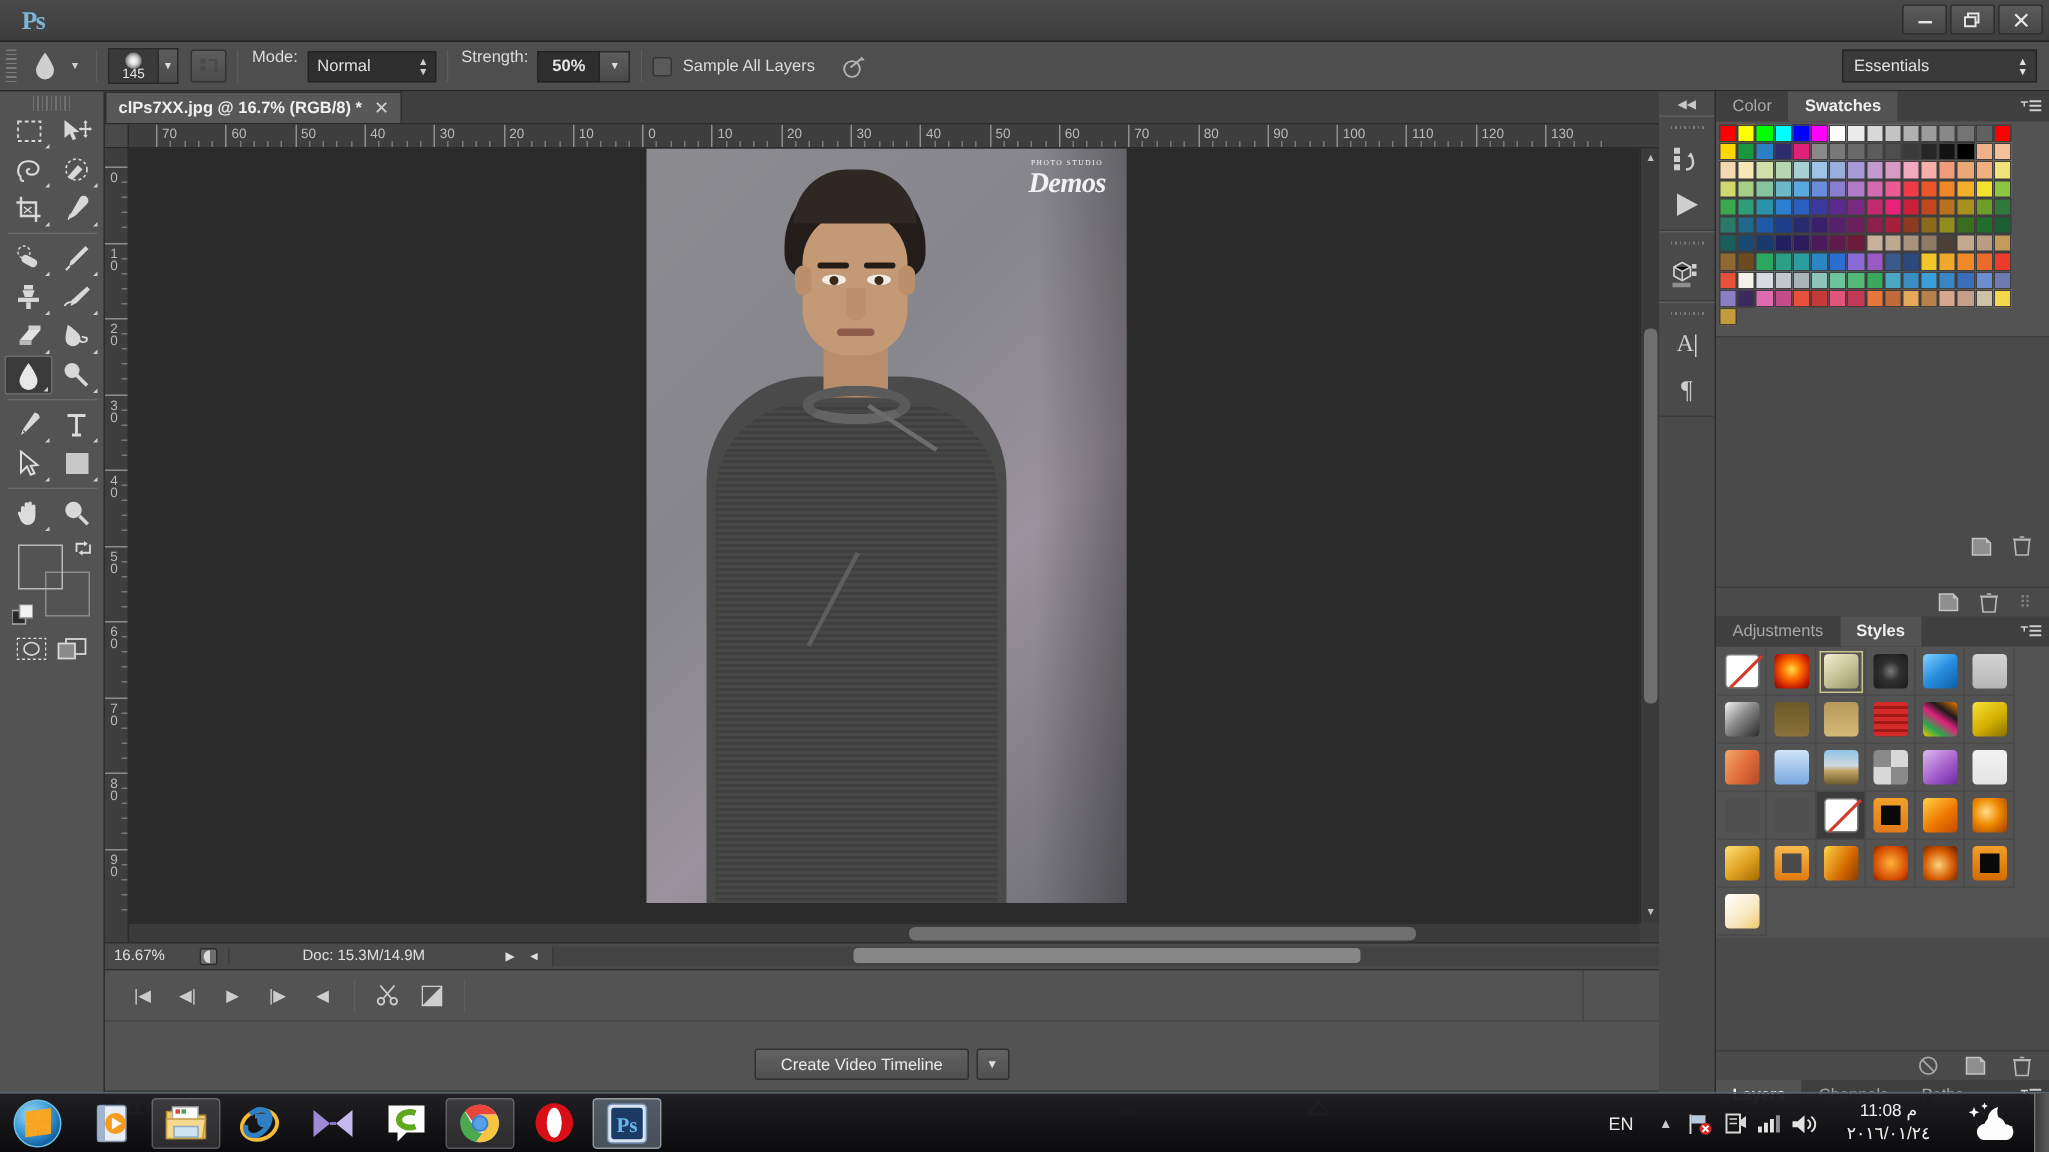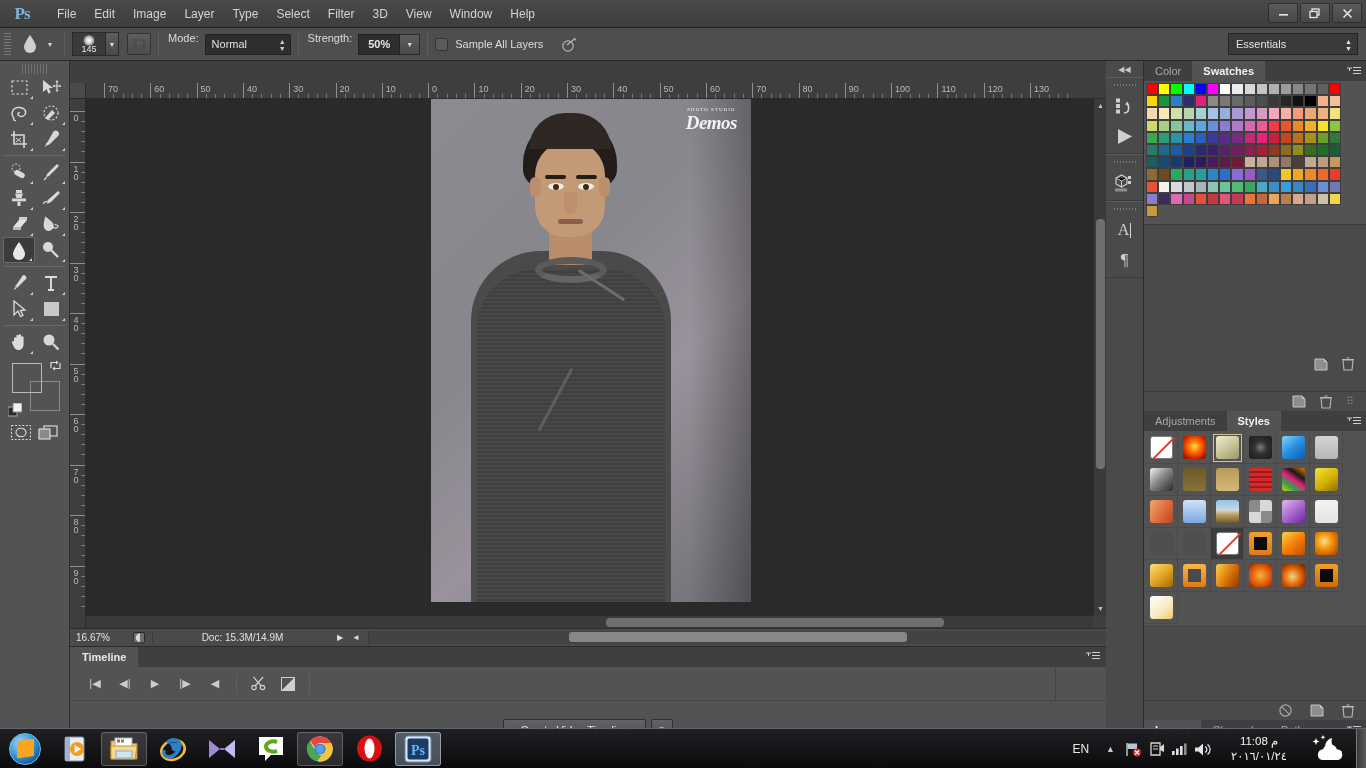--- a/index.html
+++ b/index.html
@@ -392,33 +392,20 @@
 
   svg { display:block; }
 </style>
 </head>
 <body>
 
 <div class="app">
 
   <div class="titlebar">
     <div class="ps-logo">Ps</div>
-    <div class="menubar">
-      <div class="menu-item">File</div>
-      <div class="menu-item">Edit</div>
-      <div class="menu-item">Image</div>
-      <div class="menu-item">Layer</div>
-      <div class="menu-item">Type</div>
-      <div class="menu-item">Select</div>
-      <div class="menu-item">Filter</div>
-      <div class="menu-item">3D</div>
-      <div class="menu-item">View</div>
-      <div class="menu-item">Window</div>
-      <div class="menu-item">Help</div>
-    </div>
     <div class="win-controls">
       <div class="win-btn">
         <svg width="11" height="11" viewBox="0 0 11 11">
             <rect x="1" y="6" width="9" height="1.6" fill="#e8e8e8"></rect>
           </svg>
       </div>
       <div class="win-btn">
         <svg width="12" height="11" viewBox="0 0 12 11">
           <rect x="3" y="1" width="7" height="6" fill="none" stroke="#e8e8e8" stroke-width="1.3"></rect>
           <rect x="1" y="3.5" width="7" height="6" fill="#474747" stroke="#e8e8e8" stroke-width="1.3"></rect>
@@ -677,20 +664,26 @@
           <rect x="6" y="1" width="13" height="10" fill="none" stroke="#d8d8d8" stroke-width="1.2"></rect>
           <rect x="1" y="4" width="11" height="10" fill="#8a8a8a" stroke="#d8d8d8" stroke-width="1.2"></rect>
         </svg>
         <span class="corner"></span>
       </div>
     </div>
   </div>
 
   <div class="docarea">
 
+    <div class="doctabs">
+      <div class="doctab">
+        <span>clPs7XX.jpg @ 16.7% (RGB/8) *</span>
+        <span class="closex">✕</span>
+      </div>
+    </div>
 
     <div class="rulerbox">
       <div class="ruler-corner"></div>
       <div class="ruler-h" id="rulerH">
           <div class="rtick" style="left: 18px;">
             <span class="lbl">70</span>
           </div>
           <div class="rtick minor" style="left: 27.26px;"></div>
           <div class="rtick minor" style="left: 36.52px;"></div>
           <div class="rtick minor" style="left: 45.78px;"></div>
@@ -958,29 +951,20 @@
       </div>
       <div class="st-doc">Doc: 15.3M/14.9M</div>
       <div class="st-arrow">▶</div>
       <div class="st-arrow">◄</div>
       <div class="st-rest">
         <div class="thumb2"></div>
       </div>
     </div>
 
     <div class="timelinepanel">
-      <div class="tl-tabs">
-        <div class="tl-tab">Timeline</div>
-        <div class="tl-menu">
-          <svg width="14" height="10" viewBox="0 0 14 10">
-            <path d="M0 2 L5 2 M2.5 2 L2.5 5" stroke="#cfcfcf" stroke-width="1"></path>
-            <path d="M6 1.5 L14 1.5 M6 4.5 L14 4.5 M6 7.5 L14 7.5" stroke="#cfcfcf" stroke-width="1.2"></path>
-          </svg>
-        </div>
-      </div>
       <div class="tl-body">
         <div class="tl-toolbar">
           <div class="tl-btn">|◀</div>
           <div class="tl-btn">◀|</div>
           <div class="tl-btn">▶</div>
           <div class="tl-btn">|▶</div>
           <div class="tl-btn">◀</div>
           <div class="tl-vsep"></div>
           <div class="tl-btn">
             <svg width="15" height="15" viewBox="0 0 15 15">

